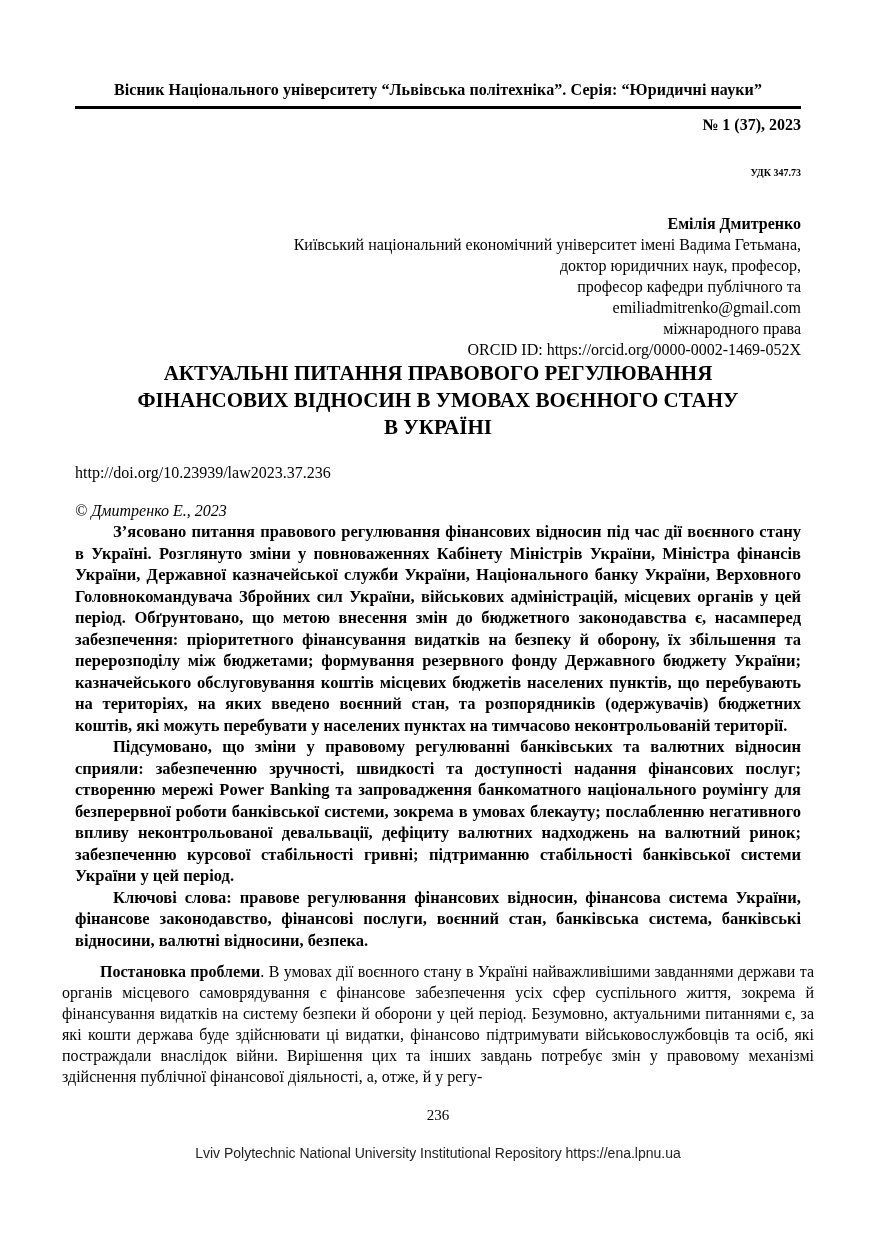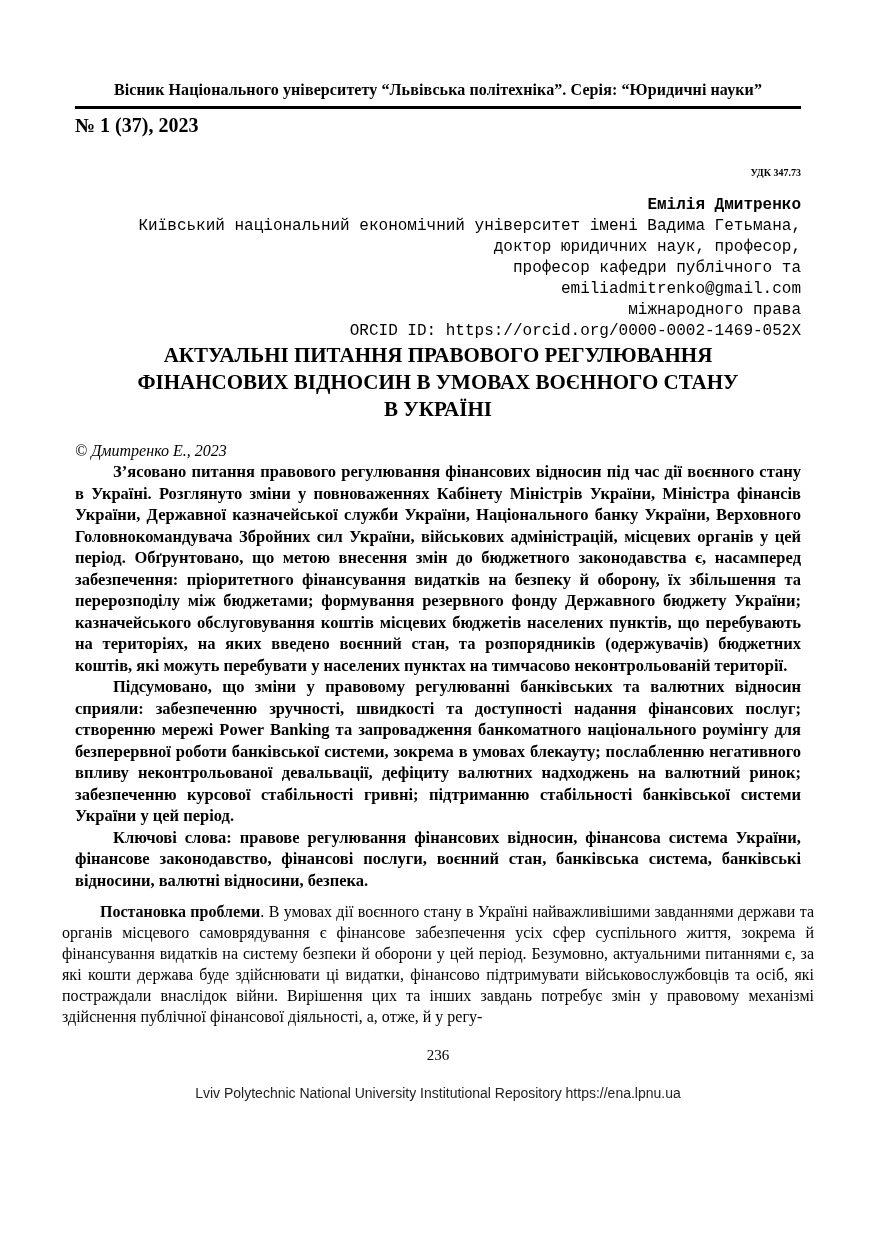--- a/index.html
+++ b/index.html
@@ -26,41 +26,40 @@
     letter-spacing: 0.1px;
   }
   .header-rule {
     margin-top: 6px;
     height: 3px;
     background: #000;
   }
   .journal-issue {
     margin-top: 6px;
     font-weight: bold;
-    font-size: 20px;
+    font-size: 16px;
     line-height: 20px;
-    text-align: left;
+    text-align: right;
   }
 
   
   .udc {
     margin-top: 28px;
     font-weight: bold;
     font-size: 10px;
     line-height: 20px;
     text-align: right;
   }
 
   
   .author-block {
-    margin-top: 12px;
+    margin-top: 30px;
     font-size: 16px;
     line-height: 21px;
     text-align: right;
-    font-family: Liberation Mono, monospace;
   }
   .author-name { font-weight: bold; }
 
   
   .article-title {
     font-weight: bold;
     font-size: 21px;
     line-height: 27px;
     text-align: center;
   }
@@ -135,20 +134,21 @@
       <div>міжнародного права</div>
       <div>ORCID ID: https://orcid.org/0000-0002-1469-052X</div>
     </div>
 
     <h1 class="article-title">
       <div>АКТУАЛЬНІ ПИТАННЯ ПРАВОВОГО РЕГУЛЮВАННЯ</div>
       <div>ФІНАНСОВИХ ВІДНОСИН В УМОВАХ ВОЄННОГО СТАНУ</div>
       <div>В УКРАЇНІ</div>
     </h1>
 
+    <div class="doi">http://doi.org/10.23939/law2023.37.236</div>
 
     <div class="copyright">© Дмитренко Е., 2023</div>
 
     <div class="abstract">
       <p>З’ясовано питання правового регулювання фінансових відносин під час дії воєнного стану в Україні. Розглянуто зміни у повноваженнях Кабінету Міністрів України, Міністра фінансів України, Державної казначейської служби України, Національного банку України, Верховного Головнокомандувача Збройних сил України, військових адміністрацій, місцевих органів у цей період. Обґрунтовано, що метою внесення змін до бюджетного законодавства є, насамперед забезпечення: пріоритетного фінансування видатків на безпеку й оборону, їх збільшення та перерозподілу між бюджетами; формування резервного фонду Державного бюджету України; казначейського обслуговування коштів місцевих бюджетів населених пунктів, що перебувають на територіях, на яких введено воєнний стан, та розпорядників (одержувачів) бюджетних коштів, які можуть перебувати у населених пунктах на тимчасово неконтрольованій території.</p>
       <p>Підсумовано, що зміни у правовому регулюванні банківських та валютних відносин сприяли: забезпеченню зручності, швидкості та доступності надання фінансових послуг; створенню мережі Power Banking та запровадження банкоматного національного роумінгу для безперервної роботи банківської системи, зокрема в умовах блекауту; послабленню негативного впливу неконтрольованої девальвації, дефіциту валютних надходжень на валютний ринок; забезпеченню курсової стабільності гривні; підтриманню стабільності банківської системи України у цей період.</p>
       <p><span>Ключові слова:</span><span> правове регулювання фінансових відносин, фінансова система України, фінансове законодавство, фінансові послуги, воєнний стан, банківська система, банківські відносини, валютні відносини, безпека.</span></p>
     </div>
   </div>
 

